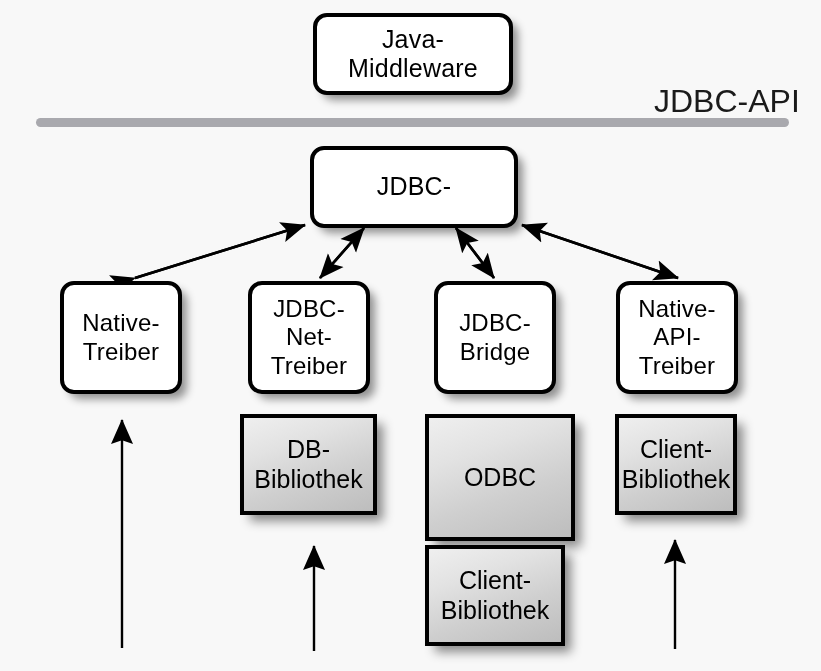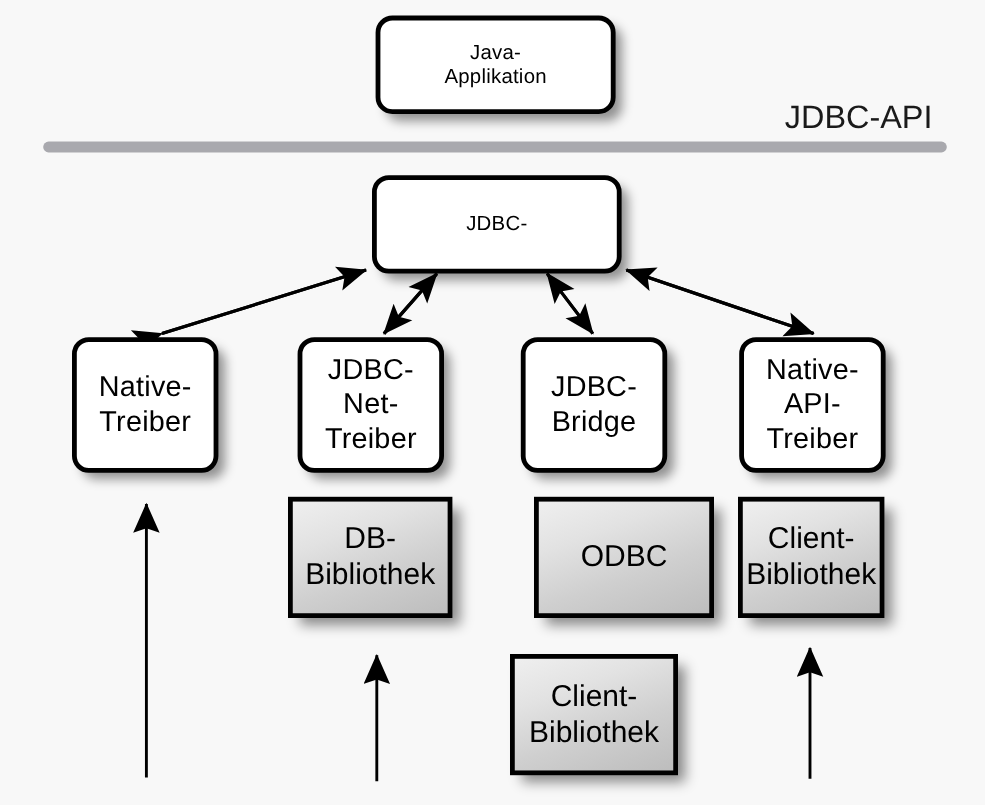--- a/index.html
+++ b/index.html
@@ -22,21 +22,21 @@
     box-sizing: border-box;
     background: #ffffff;
     border: 4px solid #000000;
     border-radius: 14px;
     display: flex;
     flex-direction: column;
     align-items: center;
     justify-content: center;
     text-align: center;
     color: #000000;
-    font-size: 17px;
+    font-size: 25px;
     line-height: 1.18;
     letter-spacing: .2px;
     box-shadow: 7px 7px 9px -2px rgba(0,0,0,0.42);
     z-index: 5;
   }
   .rbox .ln { display: block; white-space: nowrap; }
 
   
   .gbox {
     position: absolute;
@@ -59,21 +59,21 @@
 
   
   #api-line {
     position: absolute;
     background: #a9a9ae;
     border-radius: 5px;
     z-index: 2;
   }
   #api-label {
     position: absolute;
-    font-size: 27px;
+    font-size: 32px;
     color: #1a1a1a;
     white-space: nowrap;
     z-index: 3;
   }
 
   
   #arrows {
     position: absolute;
     left: 0; top: 0;
     width: 821px;
@@ -116,21 +116,21 @@
     <line x1="522" y1="225" x2="678" y2="278" stroke="#000" stroke-width="2.6" marker-end="url(#ahead)"></line>
     <line x1="678" y1="278" x2="522" y2="225" stroke="#000" stroke-width="2.6" marker-end="url(#ahead)"></line>
 
     <line x1="122" y1="648" x2="122" y2="420" stroke="#000" stroke-width="2.4" marker-end="url(#vhead)"></line>
     <line x1="314" y1="651" x2="314" y2="546" stroke="#000" stroke-width="2.4" marker-end="url(#vhead)"></line>
     <line x1="675" y1="649" x2="675" y2="540" stroke="#000" stroke-width="2.4" marker-end="url(#vhead)"></line>
   </svg>
 
   <div class="rbox" style="left:313px; top:13px; width:200px; height:82px;">
     <span class="ln">Java-</span>
-    <span class="ln">Applikation</span>
+    <span class="ln">Middleware</span>
   </div>
 
   <div class="rbox" style="left:310px; top:146px; width:208px; height:82px;">
     <span class="ln">JDBC-</span>
   </div>
 
   <div class="rbox" style="left:60px; top:281px; width:122px; height:113px; font-size:24px;">
     <span class="ln">Native-</span>
     <span class="ln">Treiber</span>
   </div>
@@ -150,21 +150,21 @@
     <span class="ln">Native-</span>
     <span class="ln">API-</span>
     <span class="ln">Treiber</span>
   </div>
 
   <div class="gbox" style="left:240px; top:414px; width:137px; height:101px;text-align:center;">
     <span class="ln">DB-</span>
     <span class="ln">Bibliothek</span>
   </div>
 
-  <div class="gbox" style="left:445px; top:414px; width:150px; height:101px;">
+  <div class="gbox" style="left:425px; top:414px; width:150px; height:127px;">
     <span class="ln">ODBC</span>
   </div>
 
   <div class="gbox" style="left:615px; top:414px; width:122px; height:101px;">
     <span class="ln">Client-</span>
     <span class="ln">Bibliothek</span>
   </div>
 
   <div class="gbox" style="left:425px; top:545px; width:140px; height:101px;">
     <span class="ln">Client-</span>

